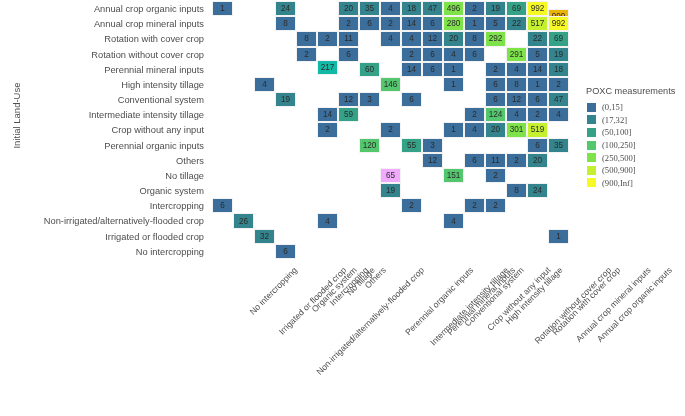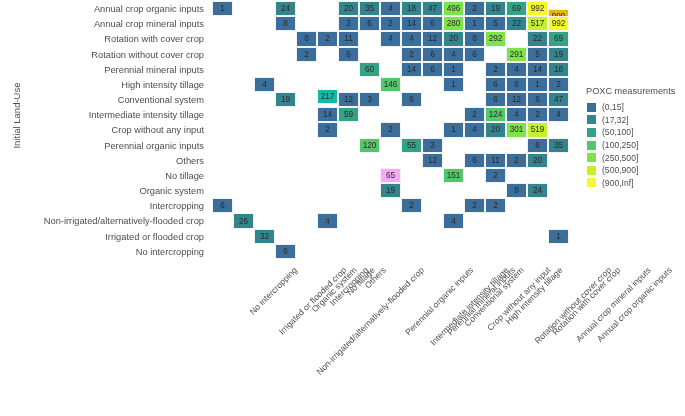--- a/index.html
+++ b/index.html
@@ -127,20 +127,21 @@
     height: 11px;
     flex: 0 0 11px;
     border: 1px solid #ffffff;
     box-sizing: border-box;
   }
   .legend-label {
     font-size: 8.6px;
     color: #4d4d4d;
     margin-left: 5px;
     white-space: nowrap;
+    font-family: Liberation Serif, serif;
   }
 </style>
 </head>
 <body>
 
 <div id="root">
 
   <div class="y-axis-title">Initial Land-Use</div>
 
   <div class="ylabels" id="ylabels">
@@ -210,21 +211,21 @@
       <div class="cell" style="left: 336px; top: 45.5294px; width: 21px; height: 15.1765px; background: rgb(52, 132, 142);">19</div>
       <div class="cell" style="left: 147px; top: 60.7059px; width: 21px; height: 15.1765px; background: rgb(53, 161, 134);">60</div>
       <div class="cell" style="left: 189px; top: 60.7059px; width: 21px; height: 15.1765px; background: rgb(59, 110, 154);">14</div>
       <div class="cell" style="left: 210px; top: 60.7059px; width: 21px; height: 15.1765px; background: rgb(59, 110, 154);">6</div>
       <div class="cell" style="left: 231px; top: 60.7059px; width: 21px; height: 15.1765px; background: rgb(59, 110, 154);">1</div>
       <div class="cell" style="left: 273px; top: 60.7059px; width: 21px; height: 15.1765px; background: rgb(59, 110, 154);">2</div>
       <div class="cell" style="left: 294px; top: 60.7059px; width: 21px; height: 15.1765px; background: rgb(59, 110, 154);">4</div>
       <div class="cell" style="left: 315px; top: 60.7059px; width: 21px; height: 15.1765px; background: rgb(59, 110, 154);">14</div>
       <div class="cell" style="left: 336px; top: 60.7059px; width: 21px; height: 15.1765px; background: rgb(52, 132, 142);">18</div>
       <div class="cell" style="left: 42px; top: 75.8824px; width: 21px; height: 15.1765px; background: rgb(59, 110, 154);">4</div>
-      <div class="cell" style="left: 105px; top: 88px; width: 21px; height: 15.1765px; background: #14b8a6;">217</div>
+      <div class="cell" style="left: 105px; top: 59px; width: 21px; height: 15.1765px; background: #14b8a6;">217</div>
       <div class="cell" style="left: 168px; top: 75.8824px; width: 21px; height: 15.1765px; background: rgb(84, 198, 109);">146</div>
       <div class="cell" style="left: 231px; top: 75.8824px; width: 21px; height: 15.1765px; background: rgb(59, 110, 154);">1</div>
       <div class="cell" style="left: 273px; top: 75.8824px; width: 21px; height: 15.1765px; background: rgb(59, 110, 154);">6</div>
       <div class="cell" style="left: 294px; top: 75.8824px; width: 21px; height: 15.1765px; background: rgb(59, 110, 154);">8</div>
       <div class="cell" style="left: 315px; top: 75.8824px; width: 21px; height: 15.1765px; background: rgb(59, 110, 154);">1</div>
       <div class="cell" style="left: 336px; top: 75.8824px; width: 21px; height: 15.1765px; background: rgb(59, 110, 154);">2</div>
       <div class="cell" style="left: 63px; top: 91.0588px; width: 21px; height: 15.1765px; background: rgb(52, 132, 142);">19</div>
       <div class="cell" style="left: 126px; top: 91.0588px; width: 21px; height: 15.1765px; background: rgb(59, 110, 154);">12</div>
       <div class="cell" style="left: 147px; top: 91.0588px; width: 21px; height: 15.1765px; background: rgb(59, 110, 154);">3</div>
       <div class="cell" style="left: 189px; top: 91.0588px; width: 21px; height: 15.1765px; background: rgb(59, 110, 154);">6</div>

